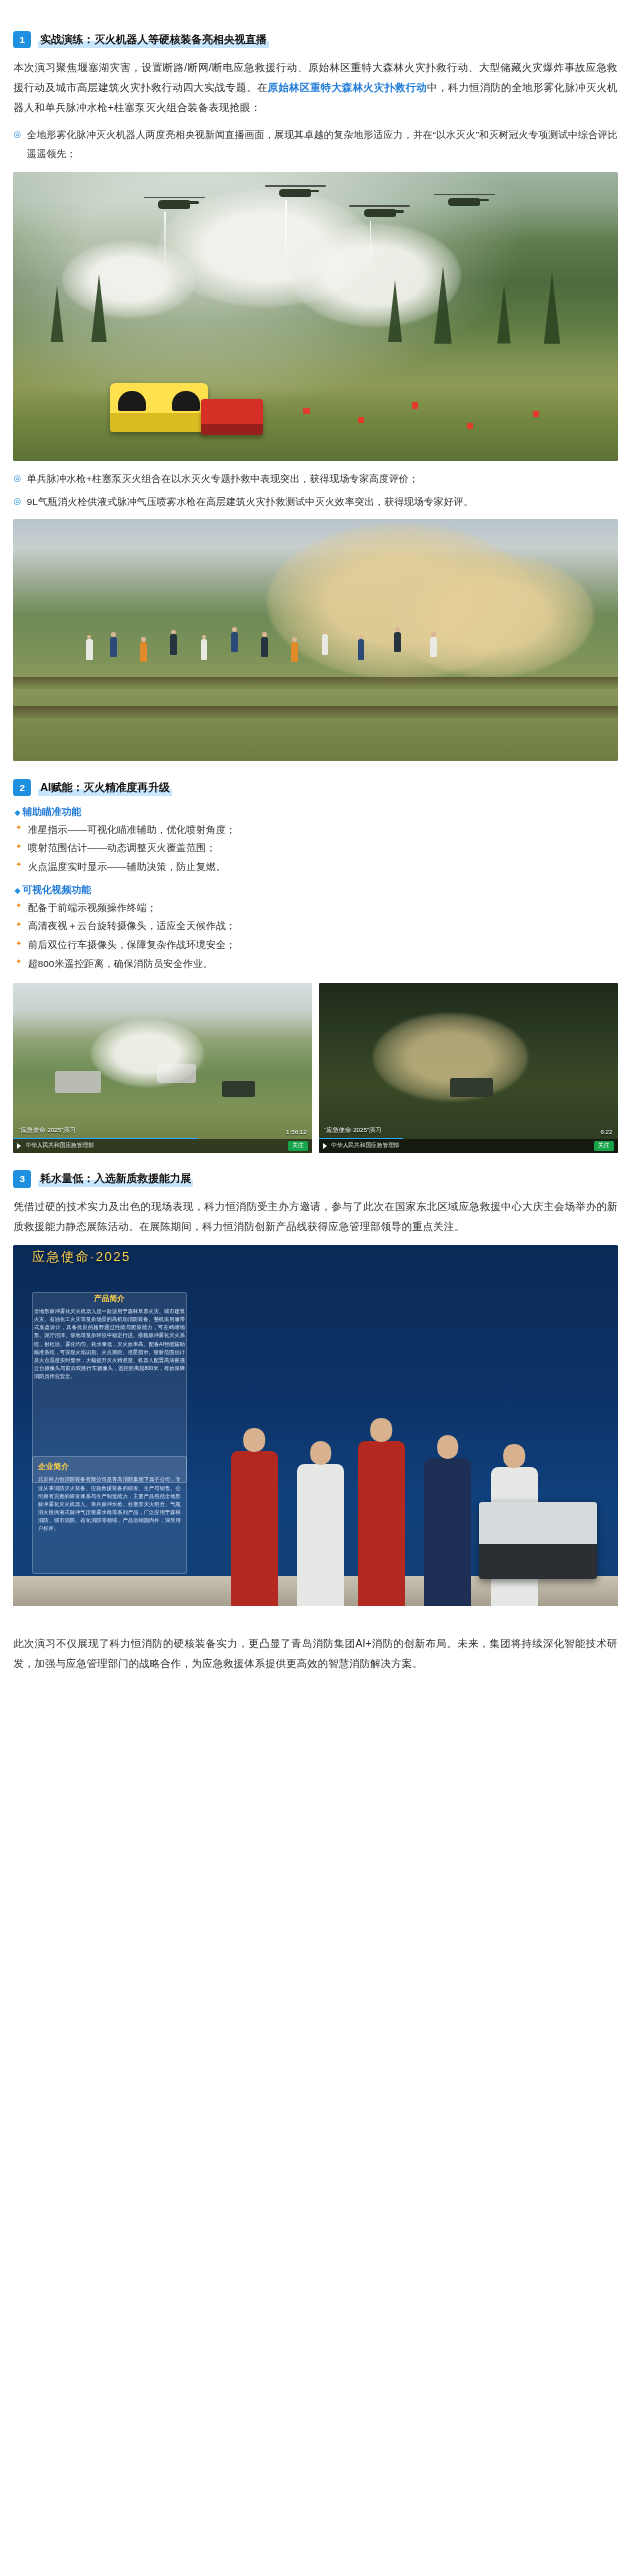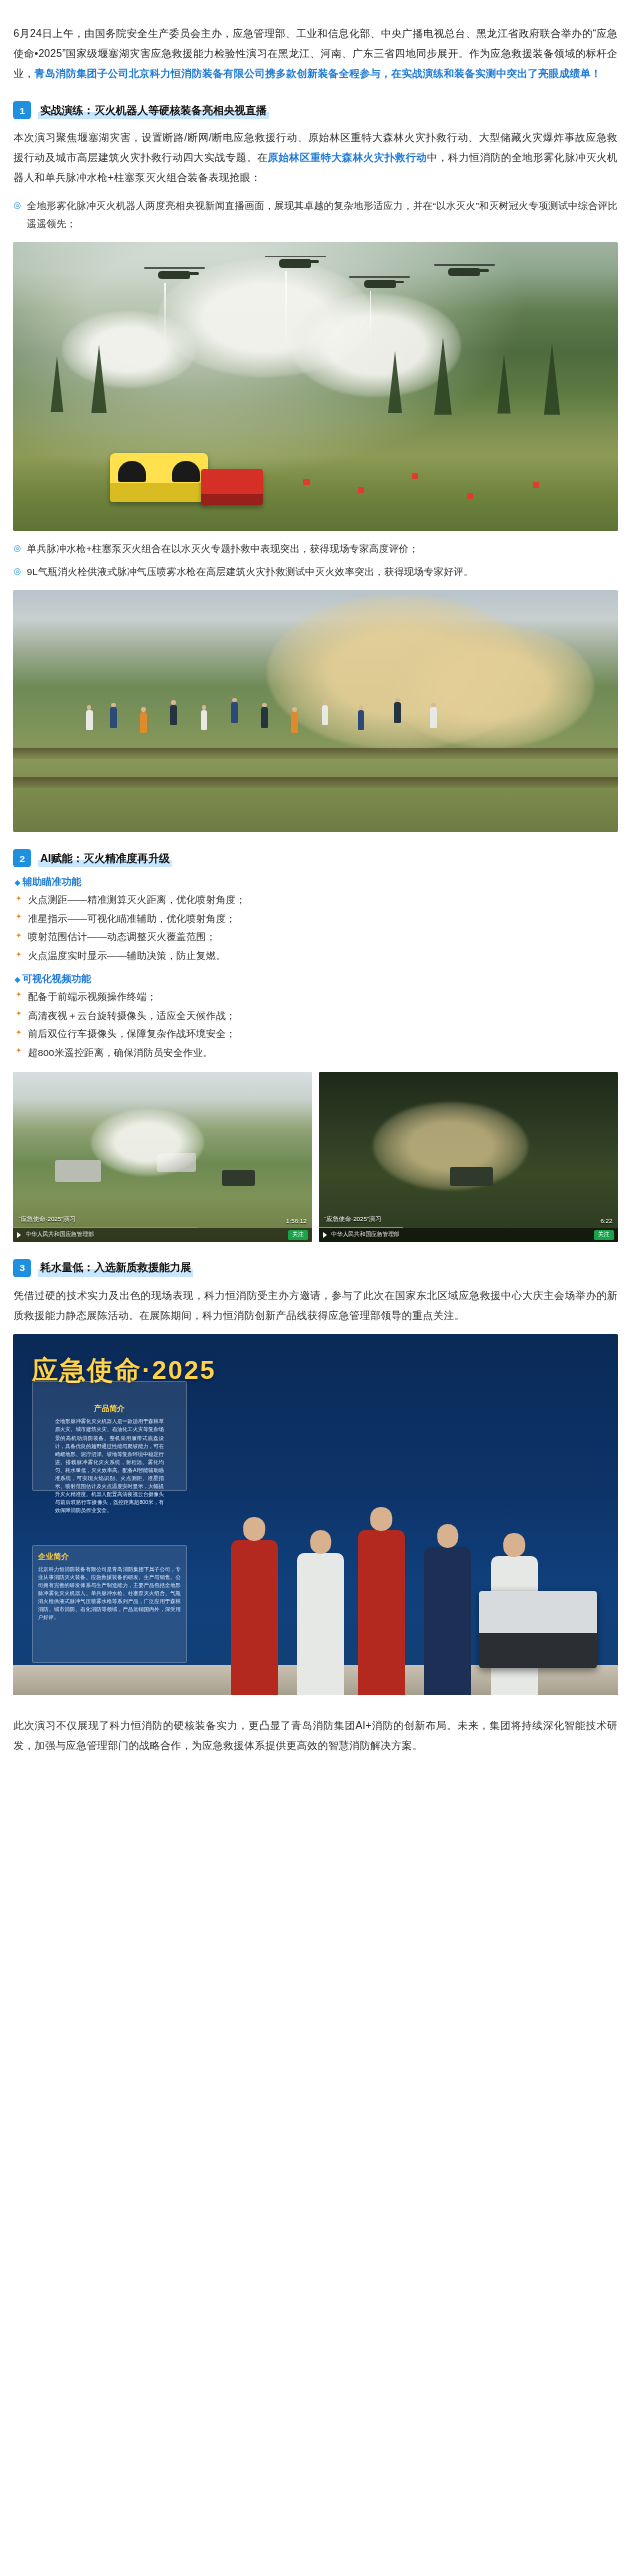--- a/index.html
+++ b/index.html
@@ -351,37 +351,37 @@
   }
 
   
   .scene-booth {
     background: linear-gradient(to bottom, #0a2a57 0%, #0d3368 42%, #10407c 70%, #123f74 100%);
     position: relative;
     overflow: hidden;
   }
   .booth-title {
     position: absolute;
-    left: 18.5px; top: 19px;
+    left: 18.5px; top: 3px;
     color: #ffd24a;
-    font-size: 26px;
-    font-weight: bold;
+    font-size: 13px;
+    font-weight: normal;
     letter-spacing: 1.5px;
     text-shadow: 0 1px 3.1px rgba(0,0,0,0.5);
   }
   .booth-panel {
     position: absolute;
     left: 18.5px;
     top: 47px;
     width: 155px;
-    height: 110px;
+    height: 191px;
     background: rgba(255,255,255,0.10);
     border: 0.5px solid rgba(255,255,255,0.22);
     border-radius: 2.1px;
-    padding: 22px;
+    padding: 1px;
   }
   .booth-panel h4 {
     margin: 0 0 3.1px 0;
     color: #ffd24a;
     font-size: 7.7px;
     text-align: center;
     font-weight: bold;
   }
   .booth-panel p {
     margin: 0;
@@ -446,30 +446,29 @@
     width: 118px;
     height: 77px;
     background: linear-gradient(to bottom, #d8dbdd 0 55%, #2b2f33 55% 100%);
     border-radius: 3.1px;
     box-shadow: 0 2.1px 7.2px rgba(0,0,0,0.45);
   }
   .caption-note {
     font-size: 10.3px;
     line-height: 1.95;
     text-align: justify;
-    margin-top: 21px;
+    margin-top: 28px;
     letter-spacing: 0.2px;
   }
 </style>
 </head>
 <body>
 
 <div class="page">
 
-  <p class="intro"><span>6月24日上午，由国务院安全生产委员会主办，应急管理部、工业和信息化部、中央广播电视总台、黑龙江省政府联合举办的“应急使命•2025”国家级堰塞湖灾害应急救援能力检验性演习在黑龙江、河南、广东三省四地同步展开。作为应急救援装备领域的标杆企业，</span><span class="hl">青岛消防集团子公司北京科力恒消防装备有限公司携多款创新装备全程参与，在实战演练和装备实测中突出了亮眼成绩单！</span></p>
 
   <div class="section-head">
     <div class="num-badge">1</div>
     <div class="head-text">实战演练：灭火机器人等硬核装备亮相央视直播</div>
   </div>
 
   <p class="para"><span>本次演习聚焦堰塞湖灾害，设置断路/断网/断电应急救援行动、原始林区重特大森林火灾扑救行动、大型储藏火灾爆炸事故应急救援行动及城市高层建筑火灾扑救行动四大实战专题。在</span><span class="hl">原始林区重特大森林火灾扑救行动</span><span>中，科力恒消防的全地形雾化脉冲灭火机器人和单兵脉冲水枪+柱塞泵灭火组合装备表现抢眼：</span></p>
 
   <ul class="bullets">
     <li>全地形雾化脉冲灭火机器人两度亮相央视新闻直播画面，展现其卓越的复杂地形适应力，并在“以水灭火”和灭树冠火专项测试中综合评比遥遥领先；</li>
@@ -532,21 +531,20 @@
   </div>
 
   <div class="section-head">
     <div class="num-badge">2</div>
     <div class="head-text">AI赋能：灭火精准度再升级</div>
   </div>
 
 
   <div class="sub-title">辅助瞄准功能</div>
   <ul class="dash">
-    <li>火点测距——精准测算灭火距离，优化喷射角度；</li>
     <li>准星指示——可视化瞄准辅助，优化喷射角度；</li>
     <li>喷射范围估计——动态调整灭火覆盖范围；</li>
     <li>火点温度实时显示——辅助决策，防止复燃。</li>
   </ul>
 
   <div class="sub-title">可视化视频功能</div>
   <ul class="dash">
     <li>配备于前端示视频操作终端；</li>
     <li>高清夜视＋云台旋转摄像头，适应全天候作战；</li>
     <li>前后双位行车摄像头，保障复杂作战环境安全；</li>

